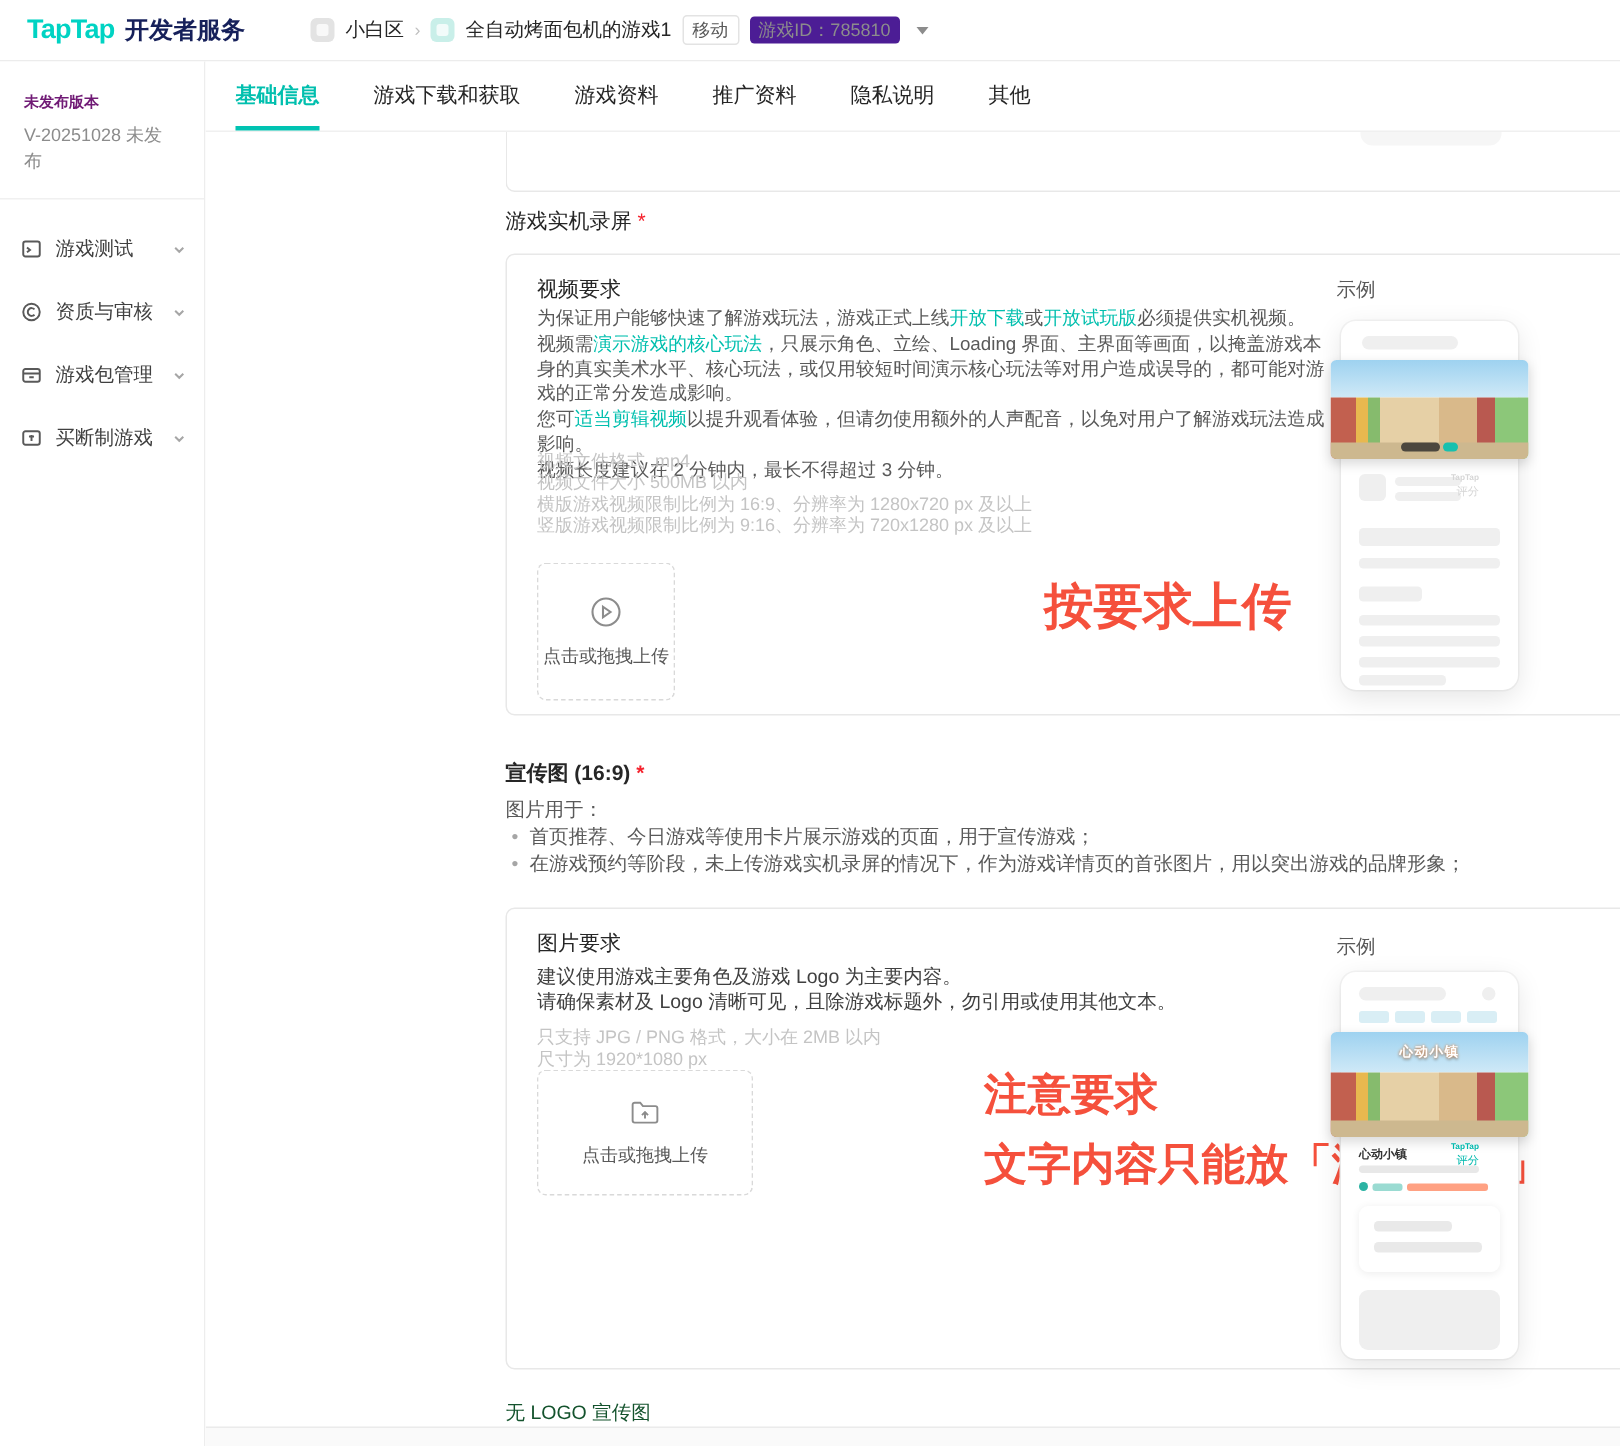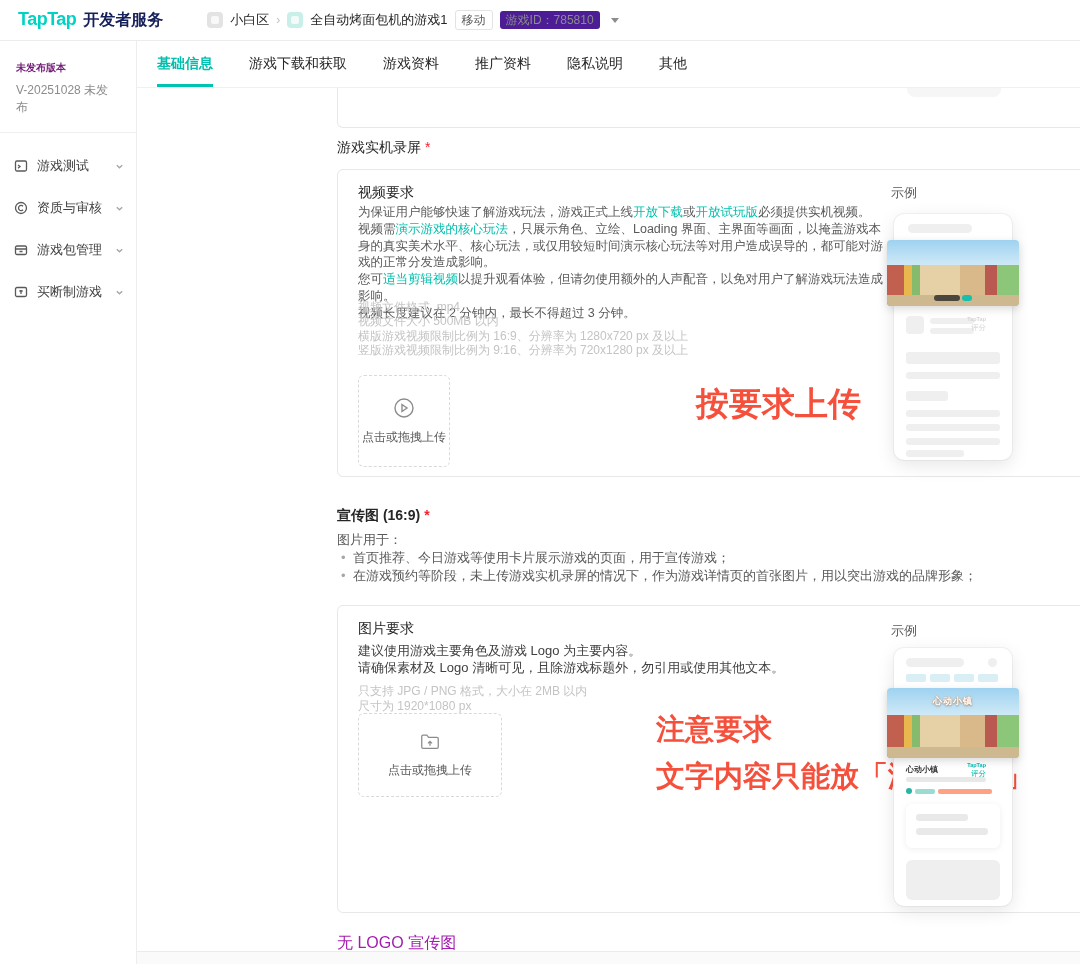--- a/index.html
+++ b/index.html
@@ -105,21 +105,21 @@
   .mini-title { position:absolute; left:12px; font-size:8px; font-weight:700; color:#333; }
   .orange-row { position:absolute; left:12px; display:flex; align-items:center; gap:3px; }
   .dot-teal { width:6px; height:6px; border-radius:50%; background:#2bb3a3; }
   .bar-teal { width:20px; height:5px; border-radius:2px; background:#9adbd2; }
   .bar-orange { width:54px; height:5px; border-radius:2px; background:#ffa183; }
   .mini-card { position:absolute; left:12px; width:94px; background:#fff; border-radius:6px;
     box-shadow:0 1px 6px rgba(0,0,0,.07); }
   .tabpills { position:absolute; left:12px; top:26px; display:flex; gap:4px; }
   .tabpills i { width:20px; height:8px; border-radius:2px; background:#d9eef5; }
   
-  .footer-label { position:absolute; left:200px; top:845px; font-size:16px; color:#a21caf; }
+  .footer-label { position:absolute; left:200px; top:845px; font-size:13px; color:#14532d; }
   .bottom-strip { position:absolute; left:0; right:0; top:863px; height:13px; background:#fafafa; border-top:1px solid #ebebeb; }
 </style>
 </head>
 <body>
 
 <header class="topbar">
   <div class="logo">
     <span class="logo-brand">TapTap</span>
     <span class="logo-product">开发者服务</span>
   </div>

